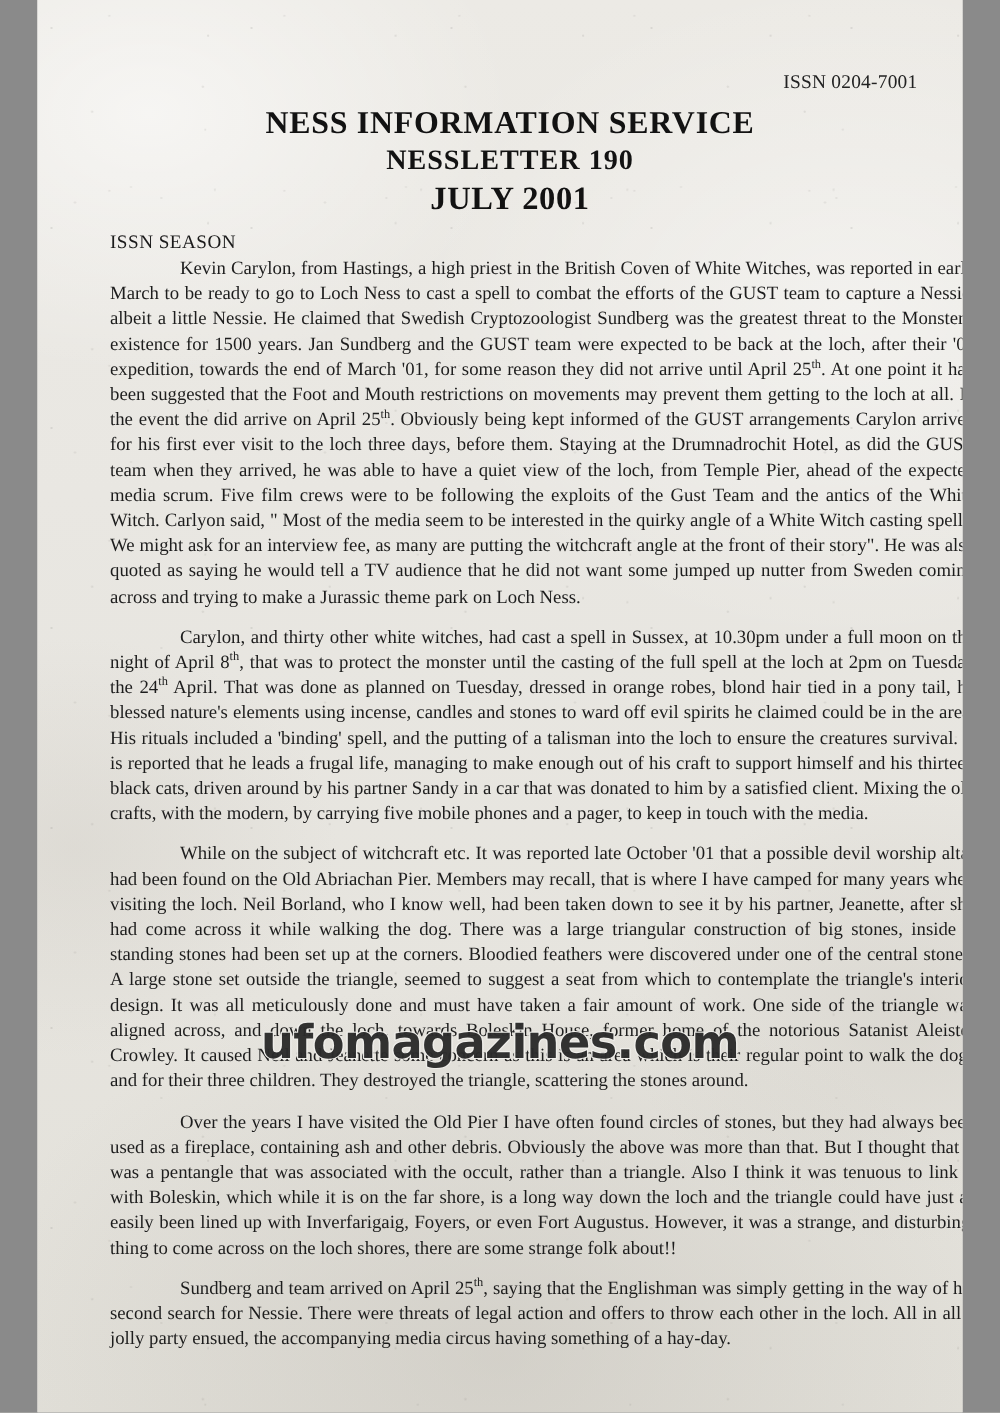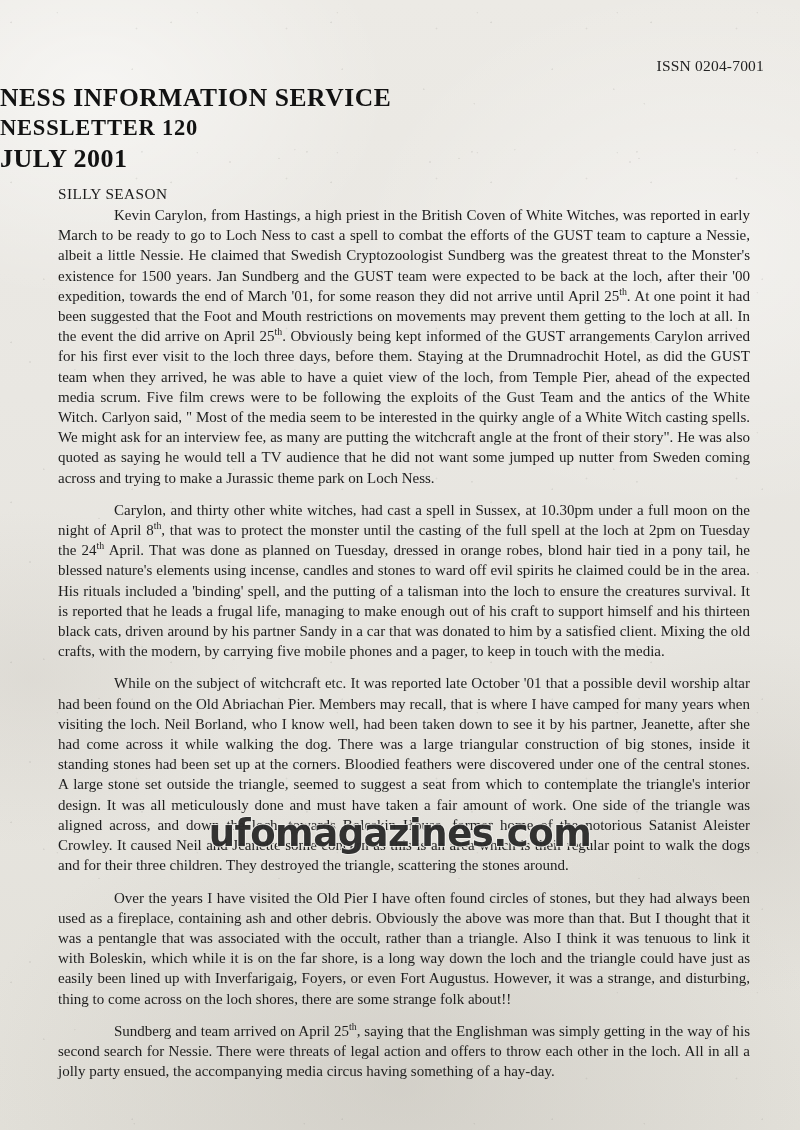--- a/index.html
+++ b/index.html
@@ -3,21 +3,21 @@
 <meta charset="utf-8">
 <title>Ness Information Service Nessletter 140</title>
 <style>
   html, body {
     margin: 0;
     padding: 0;
     background: #8a8a8a;
   }
   .page {
     position: relative;
-    width: 800px;
+    width: 740px;
     height: 1130px;
     margin: 0 auto;
     background: #e8e6e1;
     overflow: hidden;
     font-family: "Liberation Serif", "DejaVu Serif", serif;
     color: #1b1b1b;
     
     background-image:
       radial-gradient(ellipse 420px 300px at 12% 8%, rgba(255,255,255,0.55), rgba(255,255,255,0) 70%),
       radial-gradient(ellipse 500px 380px at 88% 22%, rgba(255,255,255,0.40), rgba(255,255,255,0) 70%),
@@ -55,20 +55,22 @@
     font-size: 15.5px;
     letter-spacing: 0.2px;
     color: #222;
   }
 
   .titles {
     position: absolute;
     top: 84px;
     left: 0;
     right: 0;
+    text-align: center;
+    padding-left: 16px;
   }
   .title-main {
     font-size: 25.5px;
     font-weight: bold;
     letter-spacing: 0.6px;
     color: #121212;
     line-height: 1.06;
   }
   .title-sub {
     font-size: 22.5px;
@@ -139,26 +141,26 @@
 </style>
 </head>
 <body>
 
 <div class="page">
 
   <div class="issn">ISSN 0204-7001</div>
 
   <div class="titles">
     <div class="title-main">NESS INFORMATION SERVICE</div>
-    <div class="title-sub">NESSLETTER  120</div>
+    <div class="title-sub">NESSLETTER  190</div>
     <div class="title-date">JULY 2001</div>
   </div>
 
   <div class="body-area">
-    <div class="section-heading">SILLY SEASON</div>
+    <div class="section-heading">ISSN SEASON</div>
 
     <p class="para">Kevin Carylon, from Hastings, a high priest in the British Coven of White Witches, was reported in early March to be ready to go to Loch Ness to cast a spell to combat the efforts of the GUST team to capture a Nessie, albeit a little Nessie. He claimed that Swedish Cryptozoologist Sundberg was the greatest threat to the Monster's existence for 1500 years. Jan Sundberg and the GUST team were expected to be back at the loch, after their '00 expedition, towards the end of March '01, for some reason they did not arrive until April 25<sup>th</sup>. At one point it had been suggested that the Foot and Mouth restrictions on movements may prevent them getting to the loch at all. In the event the did arrive on April 25<sup>th</sup>. Obviously being kept informed of the GUST arrangements Carylon arrived for his first ever visit to the loch three days, before them. Staying at the Drumnadrochit Hotel, as did the GUST team when they arrived, he was able to have a quiet view of the loch, from Temple Pier, ahead of the expected media scrum. Five film crews were to be following the exploits of the Gust Team and the antics of the White Witch. Carlyon said, " Most of the media seem to be interested in the quirky angle of a White Witch casting spells. We might ask for an interview fee, as many are putting the witchcraft angle at the front of their story". He was also quoted as saying he would tell a TV audience that he did not want some jumped up nutter from Sweden coming across and trying to make a Jurassic theme park on Loch Ness.</p>
     <p class="para">Carylon, and thirty other white witches, had cast a spell in Sussex, at 10.30pm under a full moon on the night of April 8<sup>th</sup>, that was to protect the monster until the casting of the full spell at the loch at 2pm on Tuesday the 24<sup>th</sup> April. That was done as planned on Tuesday, dressed in orange robes, blond hair tied in a pony tail, he blessed nature's elements using incense, candles and stones to ward off evil spirits he claimed could be in the area. His rituals included a 'binding' spell, and the putting of a talisman into the loch to ensure the creatures survival. It is reported that he leads a frugal life, managing to make enough out of his craft to support himself and his thirteen black cats, driven around by his partner Sandy in a car that was donated to him by a satisfied client. Mixing the old crafts, with the modern, by carrying five mobile phones and a pager, to keep in touch with the media.</p>
     <p class="para">While on the subject of witchcraft etc. It was reported late October '01 that a possible devil worship altar had been found on the Old Abriachan Pier. Members may recall, that is where I have camped for many years when visiting the loch. Neil Borland, who I know well, had been taken down to see it by his partner, Jeanette, after she had come across it while walking the dog. There was a large triangular construction of big stones, inside it standing stones had been set up at the corners. Bloodied feathers were discovered under one of the central stones. A large stone set outside the triangle, seemed to suggest a seat from which to contemplate the triangle's interior design. It was all meticulously done and must have taken a fair amount of work. One side of the triangle was aligned across, and down the loch, towards Boleskin House, former home of the notorious Satanist Aleister Crowley. It caused Neil and Jeanette some concern as this is an area which is their regular point to walk the dogs and for their three children. They destroyed the triangle, scattering the stones around.</p>
     <p class="para">Over the years I have visited the Old Pier I have often found circles of stones, but they had always been used as a fireplace, containing ash and other debris. Obviously the above was more than that. But I thought that it was a pentangle that was associated with the occult, rather than a triangle. Also I think it was tenuous to link it with Boleskin, which while it is on the far shore, is a long way down the loch and the triangle could have just as easily been lined up with Inverfarigaig, Foyers, or even Fort Augustus. However, it was a strange, and disturbing, thing to come across on the loch shores, there are some strange folk about!!</p>
     <p class="para">Sundberg and team arrived on April 25<sup>th</sup>, saying that the Englishman was simply getting in the way of his second search for Nessie. There were threats of legal action and offers to throw each other in the loch. All in all a jolly party ensued, the accompanying media circus having something of a hay-day.</p>
   </div>
 
   <div class="watermark">ufomagazines.com</div>
 

